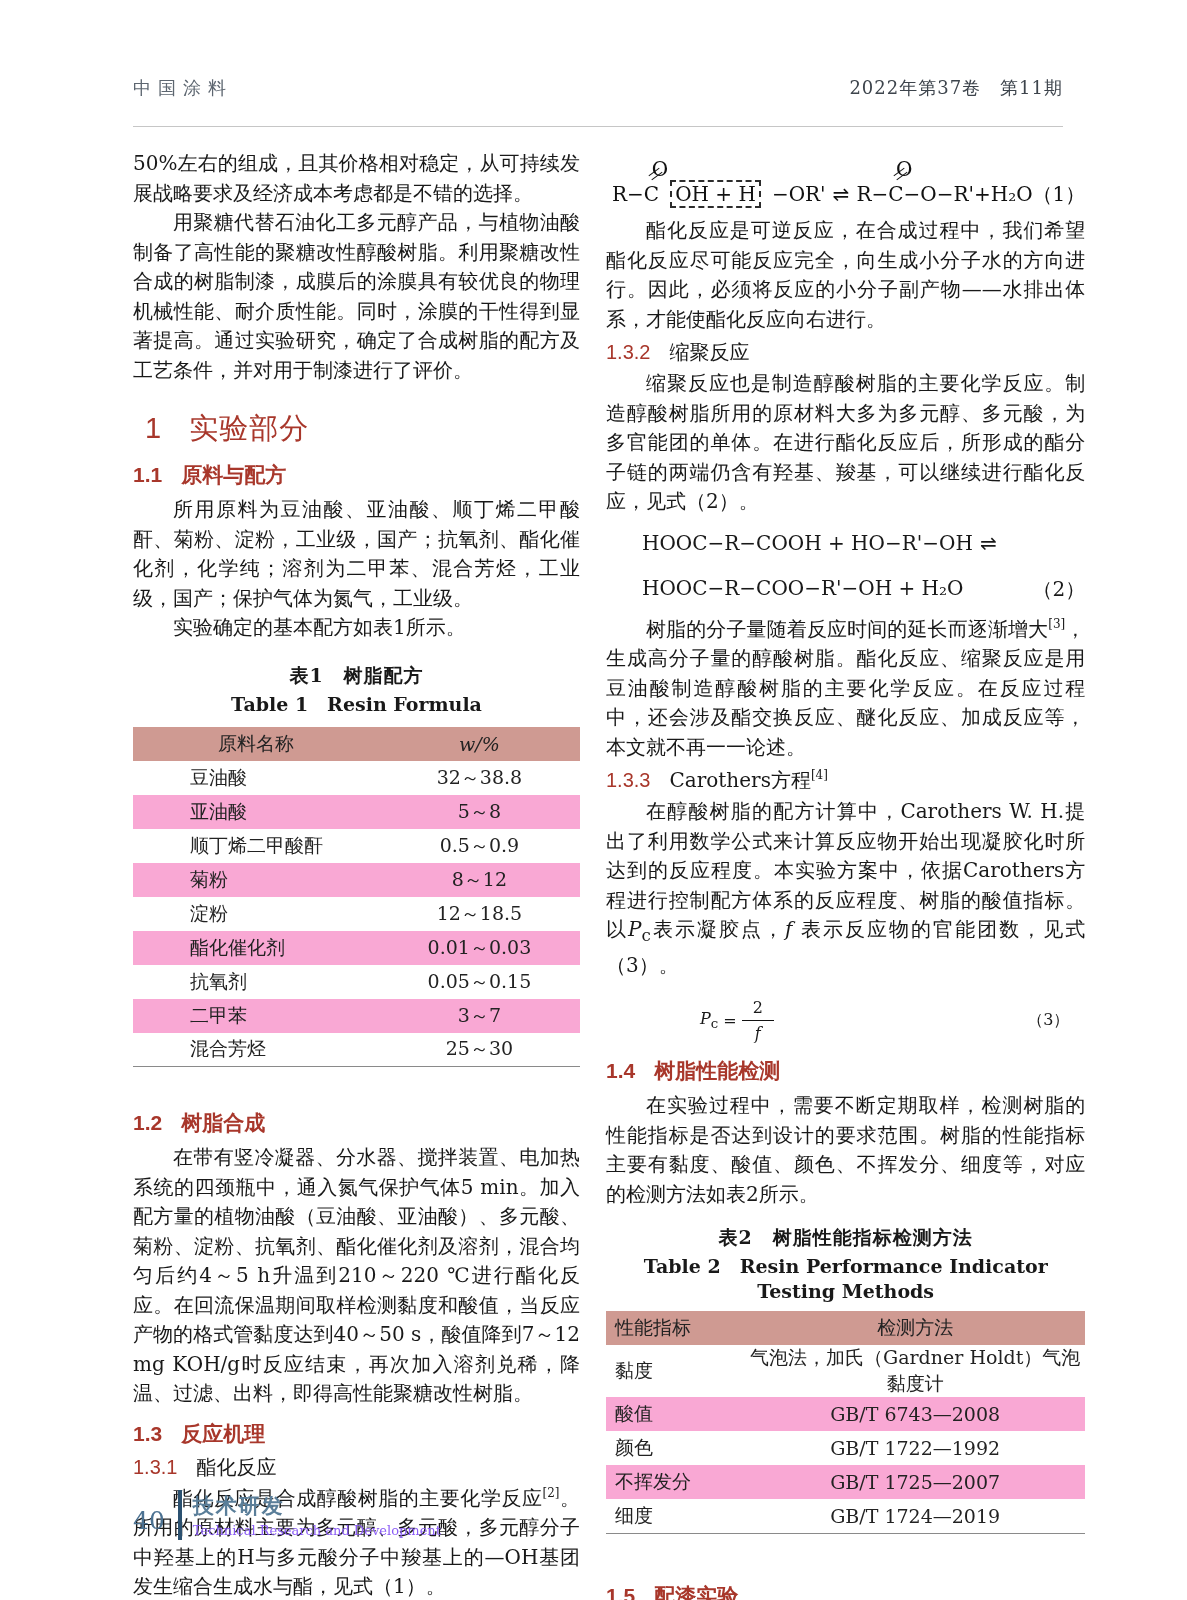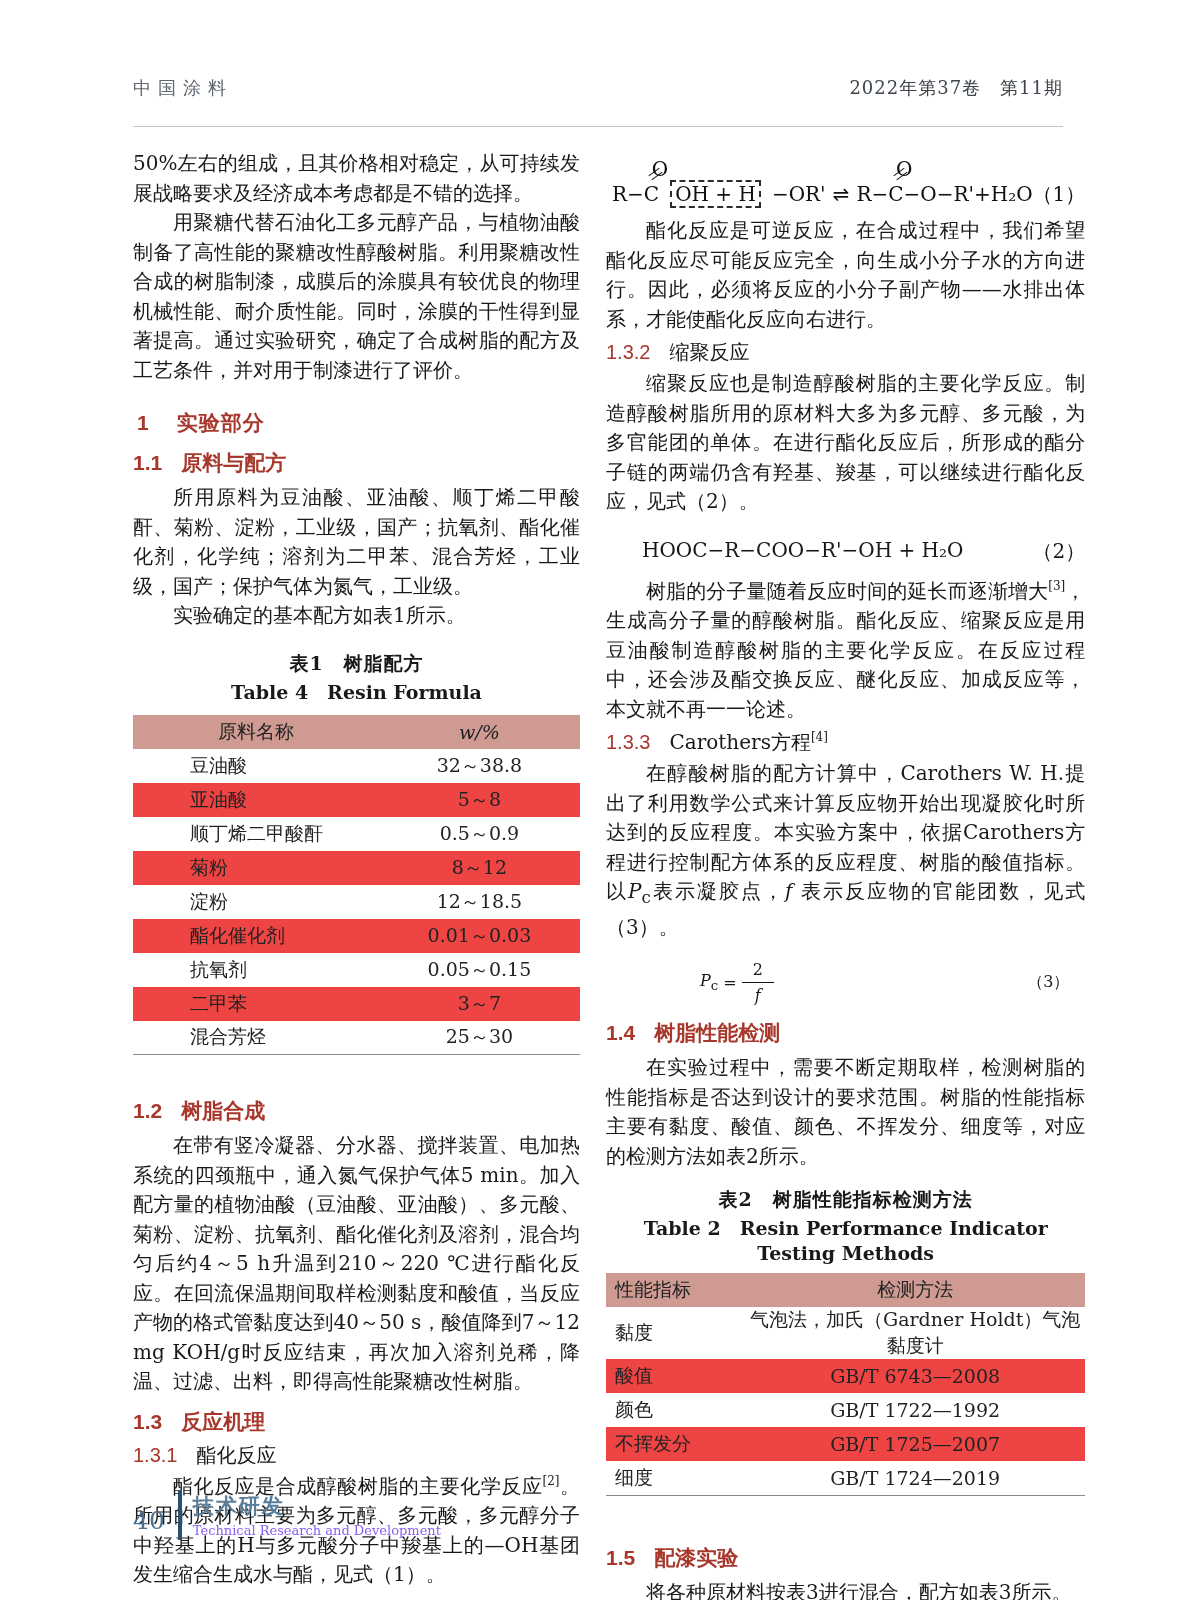--- a/index.html
+++ b/index.html
@@ -16,37 +16,37 @@
     letter-spacing:7px; color:#5d6670; }
   .jissue { font-size:18px; color:#3d444c; letter-spacing:1px; }
   
   .cols { display:grid; grid-template-columns:447px 1fr; column-gap:26px; margin-top:22px; }
   .body { font-size:20px; line-height:29.5px; text-align:justify; margin:0;
     text-indent:2em; }
   .noindent { text-indent:0; }
   sup.ref { font-size:12px; line-height:0; vertical-align:super; }
   
   .hnum { font-family:"Liberation Sans","DejaVu Sans",sans-serif; }
-  .h1r { margin:24px 4px 12px; font-size:21px; font-weight:bold; color:#a8372b;
+  .h1r { margin:24px 12px 12px; font-size:29px; font-weight:normal; color:#a8372b;
     font-family:"Liberation Sans","DejaVu Sans",sans-serif; letter-spacing:1px; }
   .h1r .hnum { margin-right:27px; }
   .h2r { margin:11px 0 6px; font-size:21px; font-weight:bold; color:#a8372b;
     font-family:"Liberation Sans","DejaVu Sans",sans-serif; }
   .h2r .hnum { margin-right:19px; }
   .h3r { margin:5px 0 3px; font-size:20px; font-weight:normal; color:#191919; }
   .h3r .hnum { color:#a8372b; margin-right:19px; }
   
   .tablewrap { margin-top:20px; }
   .tcapzh { text-align:center; font-weight:bold; font-size:19px; letter-spacing:1px; }
   .tcapen { text-align:center; font-weight:bold; font-size:19px; margin:3px 0 9px; }
   .dtable { width:100%; border-collapse:collapse; border-bottom:1.5px solid #8a8a8a;
     font-size:19px; color:#222; }
   .dtable th, .dtable td { height:34px; padding:0 4px; font-weight:normal; }
   .dtable thead tr { background:#cf9a92; }
-  .dtable tbody tr.alt { background:#ef4444; }
+  .dtable tbody tr.alt { background:#f9a8d4; }
   .t1 col.c1col { width:55%; } .t1 col.c2col { width:45%; }
   .t1 th.c1 { text-align:center; }
   .t1 th.c2 { text-align:center; font-style:italic; }
   .t1 td:first-child { padding-left:57px; }
   .t1 td.val { text-align:center; }
   .t2 col.c1col { width:29%; } .t2 col.c2col { width:71%; }
   .t2 th.c1 { text-align:left; padding-left:9px; }
   .t2 th.c2 { text-align:center; }
   .t2 td:first-child { padding-left:9px; }
   .t2 td.val { text-align:center; }
@@ -104,21 +104,21 @@
 
       <div class="h2r">
         <span class="hnum">1.1</span><span>原料与配方</span>
       </div>
 
       <p class="body">所用原料为豆油酸、亚油酸、顺丁烯二甲酸酐、菊粉、淀粉，工业级，国产；抗氧剂、酯化催化剂，化学纯；溶剂为二甲苯、混合芳烃，工业级，国产；保护气体为氮气，工业级。</p>
       <p class="body">实验确定的基本配方如表1所示。</p>
 
       <div class="tablewrap t1wrap">
         <div class="tcapzh">表1　树脂配方</div>
-        <div class="tcapen">Table 4　Resin Formula</div>
+        <div class="tcapen">Table 1　Resin Formula</div>
         <table class="dtable t1">
           <colgroup>
               <col class="c1col">
               <col class="c2col">
             </colgroup>
           <thead>
             <tr>
               <th class="c1">原料名称</th>
               <th class="c2">w/%</th>
             </tr>
@@ -192,20 +192,21 @@
 
       <p class="body">酯化反应是可逆反应，在合成过程中，我们希望酯化反应尽可能反应完全，向生成小分子水的方向进行。因此，必须将反应的小分子副产物——水排出体系，才能使酯化反应向右进行。</p>
 
       <div class="h3r">
         <span class="hnum">1.3.2</span><span>缩聚反应</span>
       </div>
 
       <p class="body">缩聚反应也是制造醇酸树脂的主要化学反应。制造醇酸树脂所用的原材料大多为多元醇、多元酸，为多官能团的单体。在进行酯化反应后，所形成的酯分子链的两端仍含有羟基、羧基，可以继续进行酯化反应，见式（2）。</p>
 
       <div class="eq2">
+        <div class="l1"><span>HOOC−R−COOH + HO−R'−OH</span><span class="arr">⇌</span></div>
         <div class="l2">
             <span>HOOC−R−COO−R'−OH + H₂O</span>
             <span class="eqnum">（2）</span>
           </div>
       </div>
 
       <p class="body"><span>树脂的分子量随着反应时间的延长而逐渐增大</span><sup class="ref">[3]</sup><span>，生成高分子量的醇酸树脂。酯化反应、缩聚反应是用豆油酸制造醇酸树脂的主要化学反应。在反应过程中，还会涉及酯交换反应、醚化反应、加成反应等，本文就不再一一论述。</span></p>
 
       <div class="h3r">
         <span class="hnum">1.3.3</span><span>Carothers方程</span><sup class="ref">[4]</sup>

